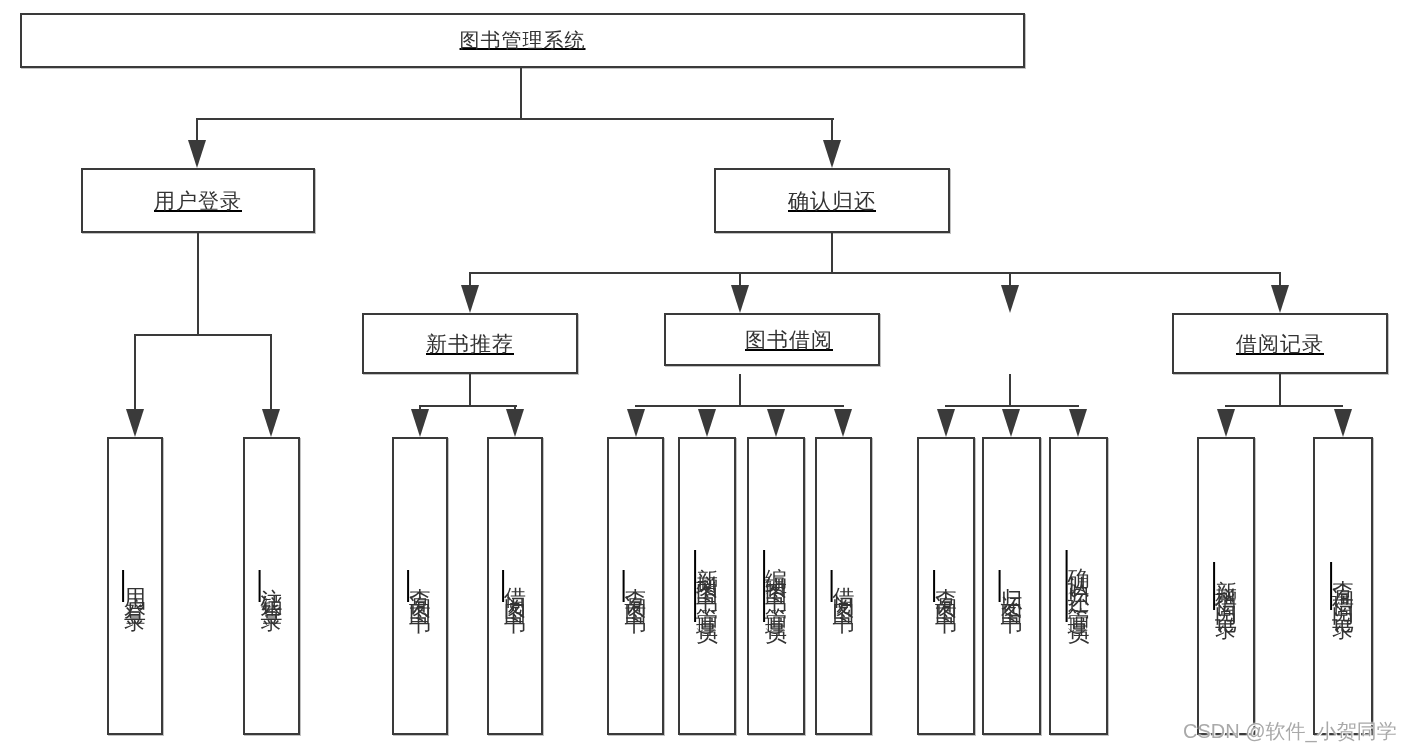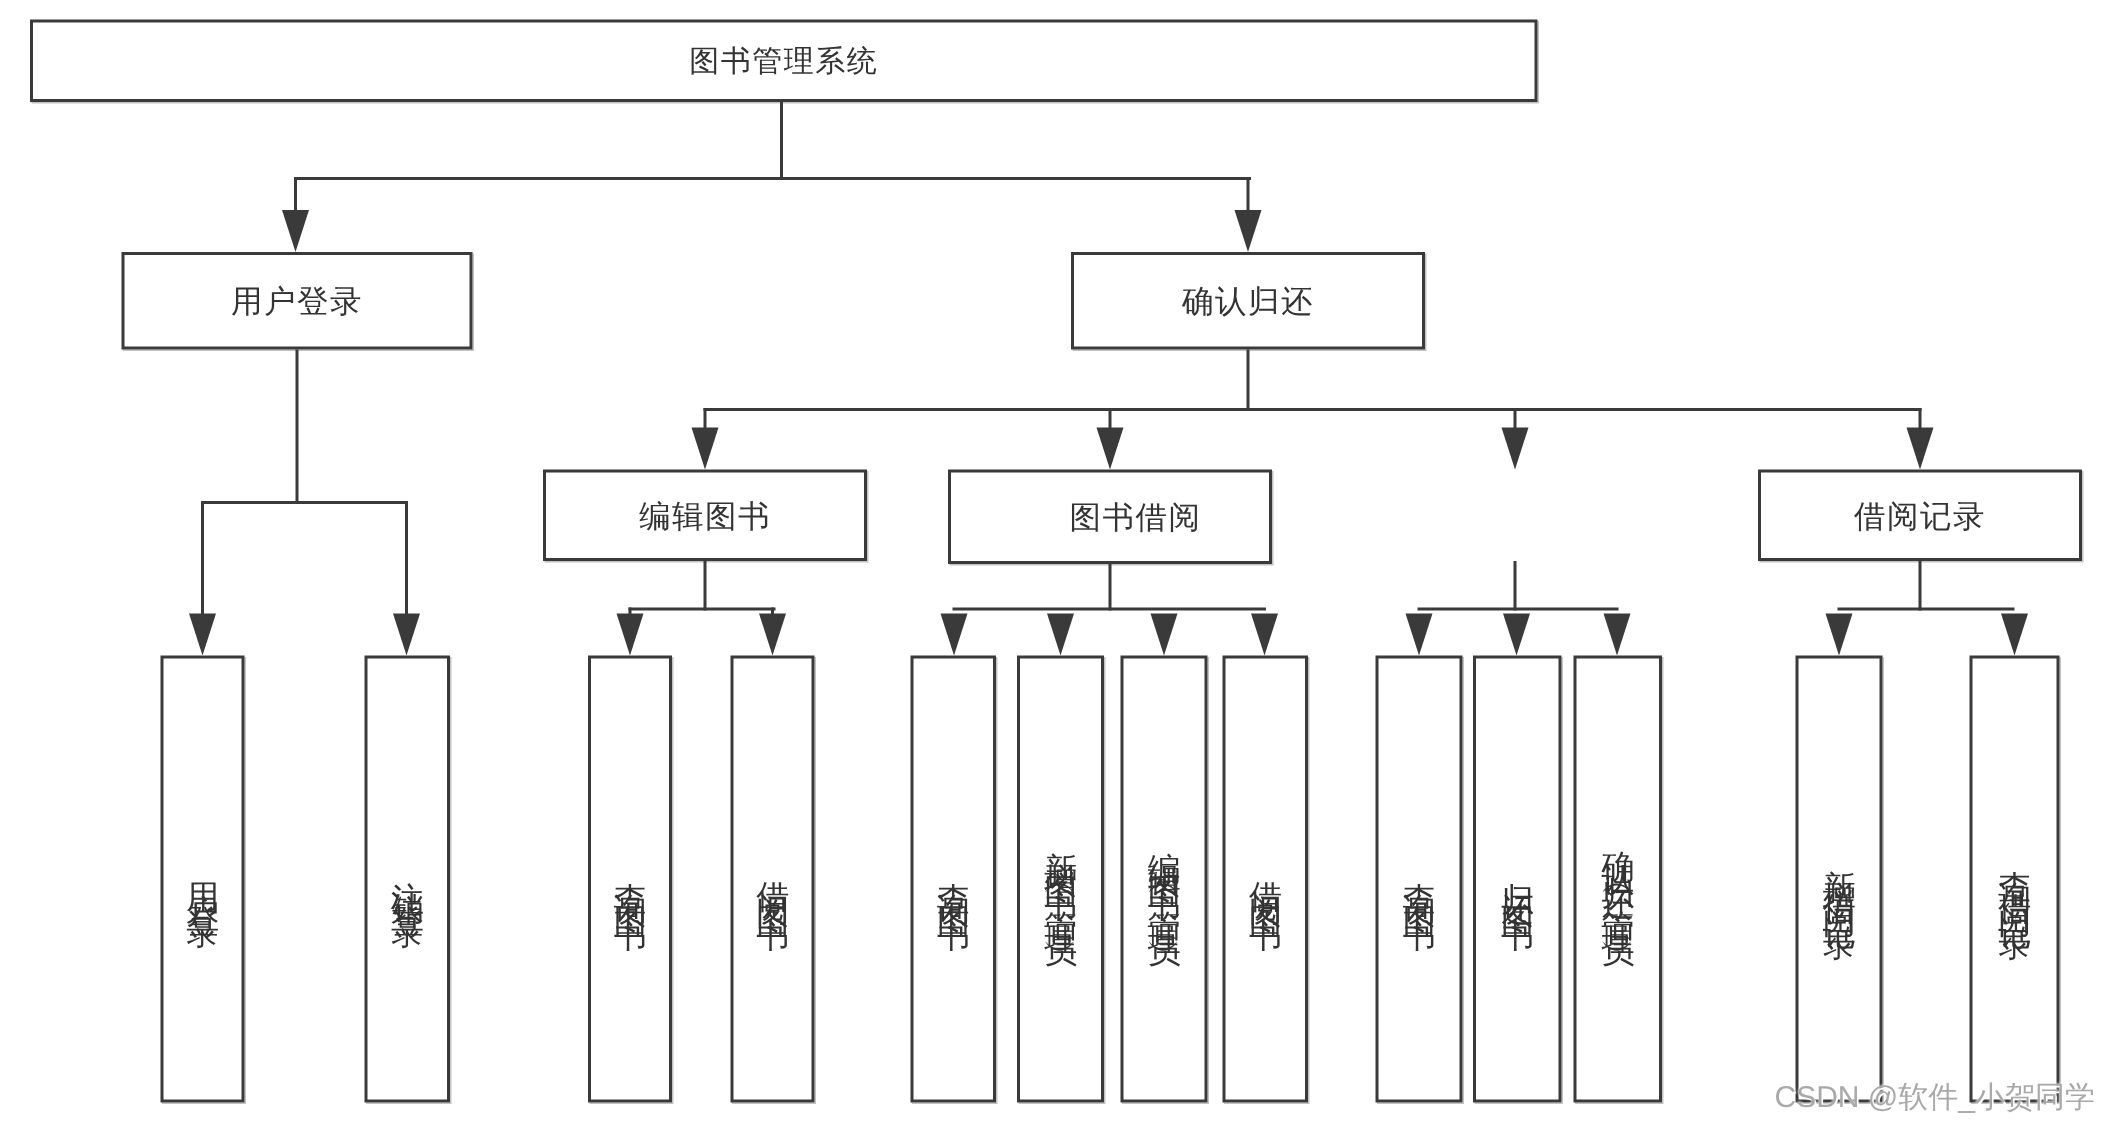--- a/index.html
+++ b/index.html
@@ -18,20 +18,21 @@
   }
   .box {
     position: absolute;
     box-sizing: border-box;
     background: #ffffff;
     border: 2px solid var(--line);
     box-shadow: 1px 1px 0 rgba(80,80,80,0.35);
     display: flex;
     align-items: center;
     justify-content: center;
+    text-decoration: underline;
   }
   .hlabel {
     color: var(--text);
     font-size: 21px;
     letter-spacing: 1px;
     white-space: nowrap;
   }
   .root-label { font-size: 20px; }
   .vtext {
     writing-mode: vertical-rl;
@@ -96,23 +97,23 @@
   <div class="vline" style="left:469px; top:272px; height:17px;"></div>
   <div class="vline" style="left:739px; top:272px; height:17px;"></div>
   <div class="vline" style="left:1009px; top:272px; height:17px;"></div>
   <div class="vline" style="left:1279px; top:272px; height:17px;"></div>
   <div class="arrow" style="left:461px; top:285px;"></div>
   <div class="arrow" style="left:731px; top:285px;"></div>
   <div class="arrow" style="left:1001px; top:285px;"></div>
   <div class="arrow" style="left:1271px; top:285px;"></div>
 
   <div class="box" style="left:362px; top:313px; width:216px; height:61px;">
-    <span class="hlabel">编辑图书</span>
+    <span class="hlabel">新书推荐</span>
   </div>
-  <div class="box" style="left:632px; top:313px; width:216px; height:63px;padding-left:34px;">
+  <div class="box" style="left:664px; top:313px; width:216px; height:53px;padding-left:34px;">
     <span class="hlabel">图书借阅</span>
   </div>
   <div class="box" style="left:1172px; top:313px; width:216px; height:61px;">
     <span class="hlabel">借阅记录</span>
   </div>
 
   <div class="vline" style="left:469px; top:374px; height:33px;"></div>
   <div class="hline" style="left:419px; top:405px; width:98px;"></div>
   <div class="vline" style="left:419px; top:405px; height:9px;"></div>
   <div class="vline" style="left:514px; top:405px; height:9px;"></div>

